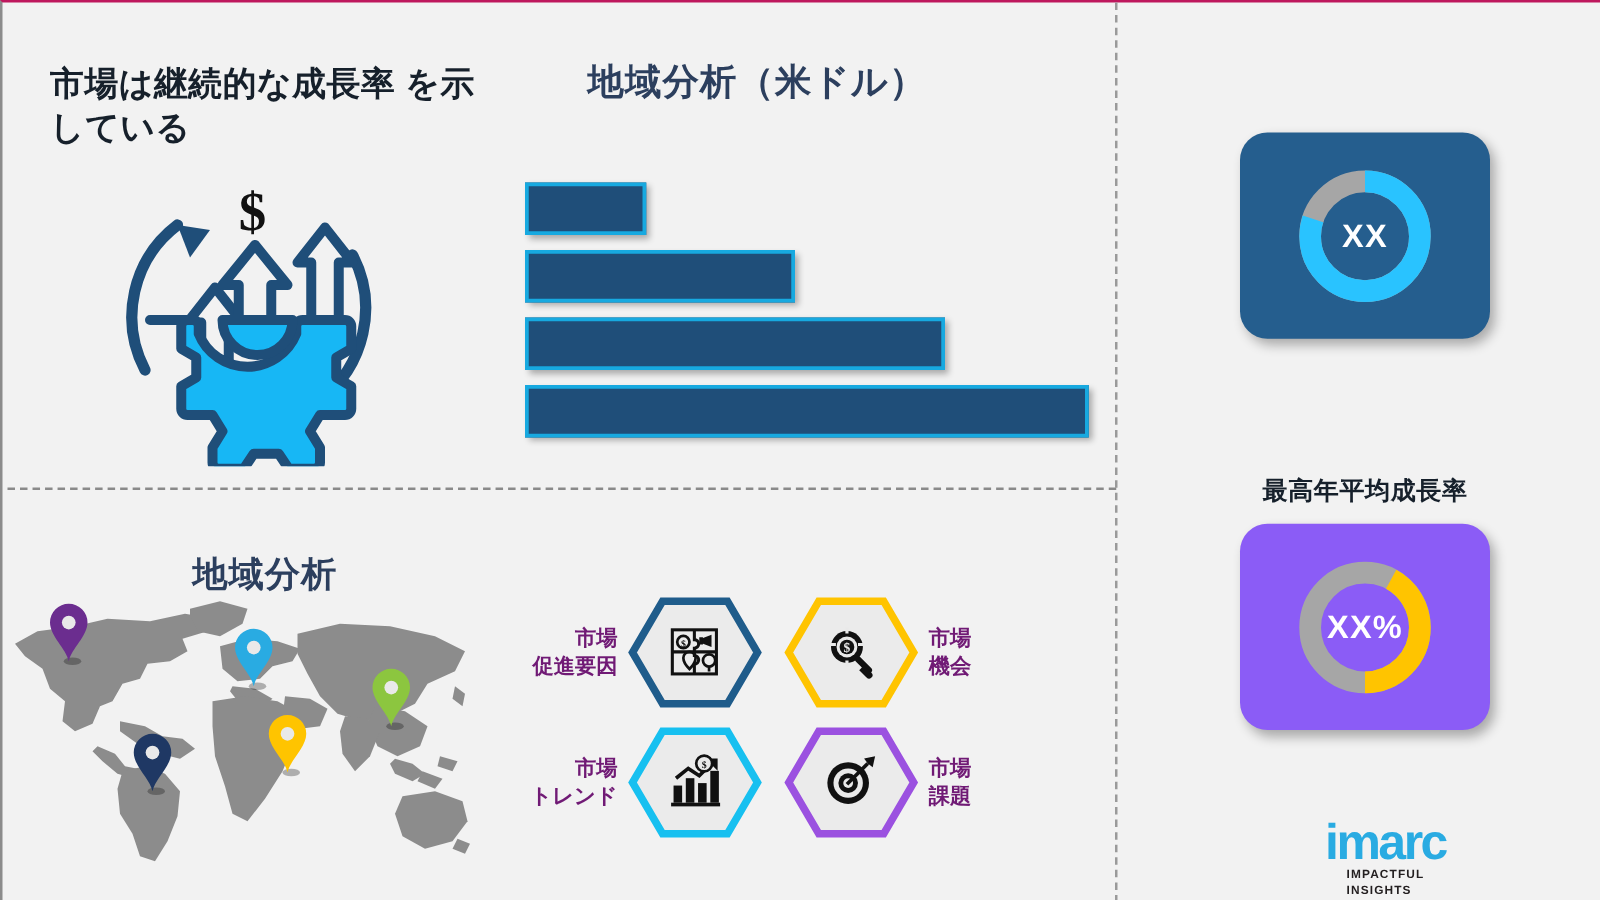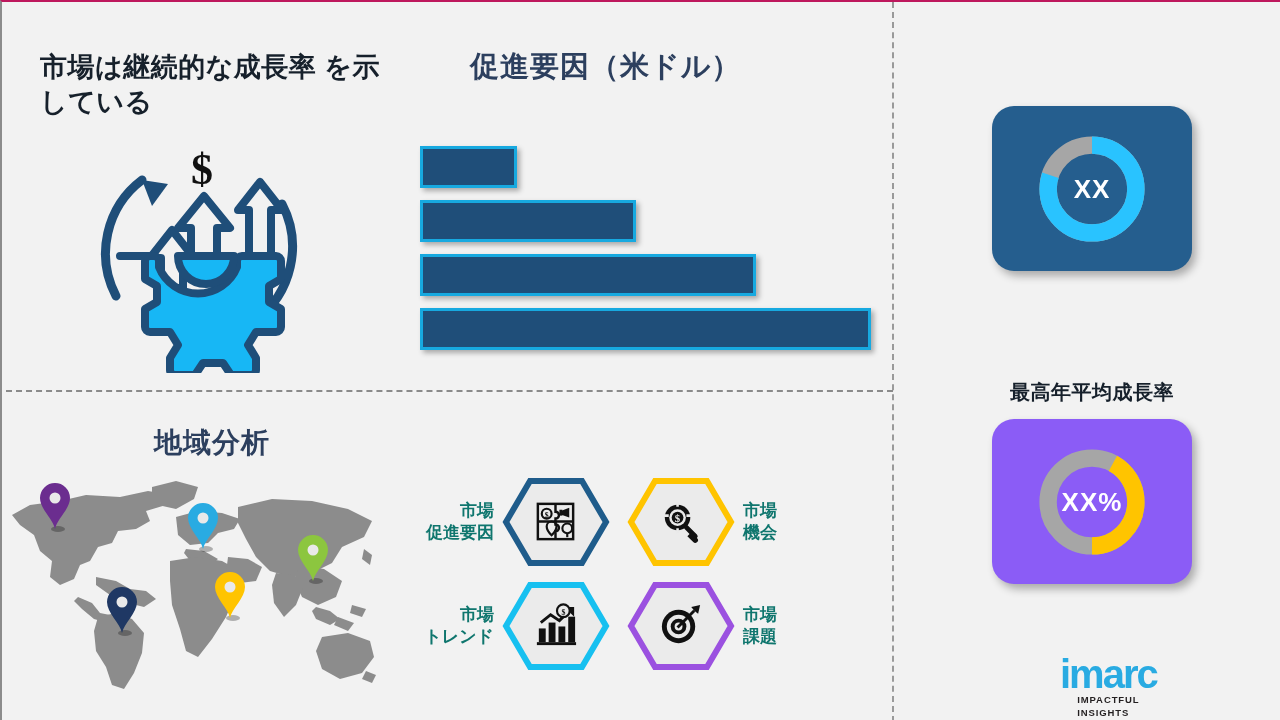--- a/index.html
+++ b/index.html
@@ -36,21 +36,21 @@
   }
   #title-growth {
     position: absolute; left: 38px; top: 48px; width: 350px;
     font-size: 27px;
   }
   #title-opportunity {
     position: absolute; left: 468px; top: 47px;
     font-size: 29px;
   }
   #title-regional {
-    position: absolute; left: 152px; top: 424px;
+    position: absolute; left: 152px; top: 441px;
     font-size: 28px;
   }
   #title-dynamics {
     position: absolute; left: 472px; top: 424px;
     font-size: 29px;
   }
   
   #growth-icon { position: absolute; left: 72px; top: 126px; width: 250px; height: 245px; }
   
   #bar-chart { position: absolute; left: 418px; top: 144px; width: 460px; height: 205px; }
@@ -62,21 +62,21 @@
     box-shadow: 3px 3px 5px rgba(0,0,0,0.30);
   }
   
   #world-map { position: absolute; left: -2px; top: 455px; width: 400px; height: 235px; }
   
   #dynamics { position: absolute; left: 400px; top: 474px; width: 440px; height: 196px; }
   .hex-item { position: absolute; display: flex; align-items: center; width: 220px; height: 92px; }
   .hex-item.right-label { left: 225px; }
   .hex-item.left-label  { left: 0px; }
   .hex-label {
-    color: #0f766e; font-weight: bold; font-size: 17px; line-height: 1.3;
+    color: #701a75; font-weight: bold; font-size: 17px; line-height: 1.3;
     white-space: pre-line;
   }
   .hex-label.txt-right { text-align: right; width: 92px; margin-right: 8px; }
   .hex-label.txt-left  { text-align: left;  width: 92px; margin-left: 8px; }
   .hex-wrap { position: relative; width: 108px; height: 90px; }
   
   .donut-block { position: absolute; width: 230px; }
   #donut-block-1 { left: 975px; top: 92px; }
   #donut-block-2 { left: 975px; top: 377px; }
   .donut-title {
@@ -137,21 +137,21 @@
                a 5 5 0 0 1 5 5 v 18 l -12 7 v 16 l 12 7 v 18 a 5 5 0 0 1 -5 5 h -20 l -8 13 l 8 13 v 12
                a 5 5 0 0 1 -5 5 h -20 l -8 -12 h -20 l -8 12 h -20 a 5 5 0 0 1 -5 -5 v -12 l 8 -13 l -8 -13
                h -20 a 5 5 0 0 1 -5 -5 v -18 l 12 -7 v -16 l -12 -7 v -18 a 5 5 0 0 1 5 -5 z" fill="#17b7f5" stroke="#1f4e79" stroke-width="8" stroke-linejoin="round"></path>
 
       <path d="M 104 128 h 56 a 28 28 0 0 1 -56 0 z" fill="#17b7f5" stroke="#1f4e79" stroke-width="8" stroke-linejoin="round"></path>
 
       <text x="128" y="56" text-anchor="middle" font-family="Liberation Serif, serif" font-size="44" font-weight="bold" fill="#111111">$</text>
     </svg>
   </div>
 
-  <div id="title-opportunity" class="head-navy">促進要因（米ドル）</div>
+  <div id="title-opportunity" class="head-navy">地域分析（米ドル）</div>
 
   <div id="bar-chart">
       <div class="bar-row" style="top: 0px; width: 460px;">
         <div class="bar" style="width: 96.6px; background: rgb(31, 78, 121); border-color: rgb(23, 169, 224);"></div>
       </div>
       <div class="bar-row" style="top: 54px; width: 460px;">
         <div class="bar" style="width: 216.2px; background: rgb(31, 78, 121); border-color: rgb(23, 169, 224);"></div>
       </div>
       <div class="bar-row" style="top: 108px; width: 460px;">
         <div class="bar" style="width: 335.8px; background: rgb(31, 78, 121); border-color: rgb(23, 169, 224);"></div>

